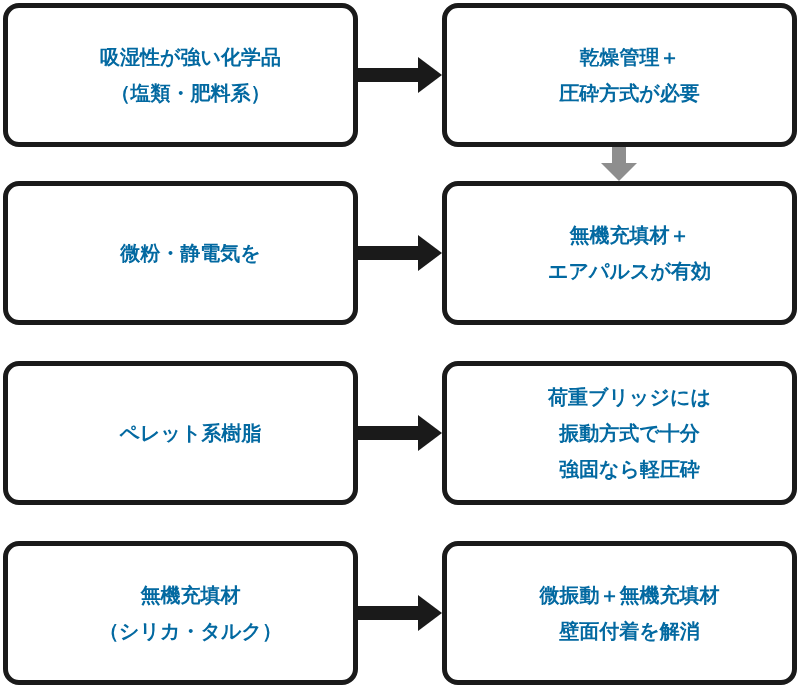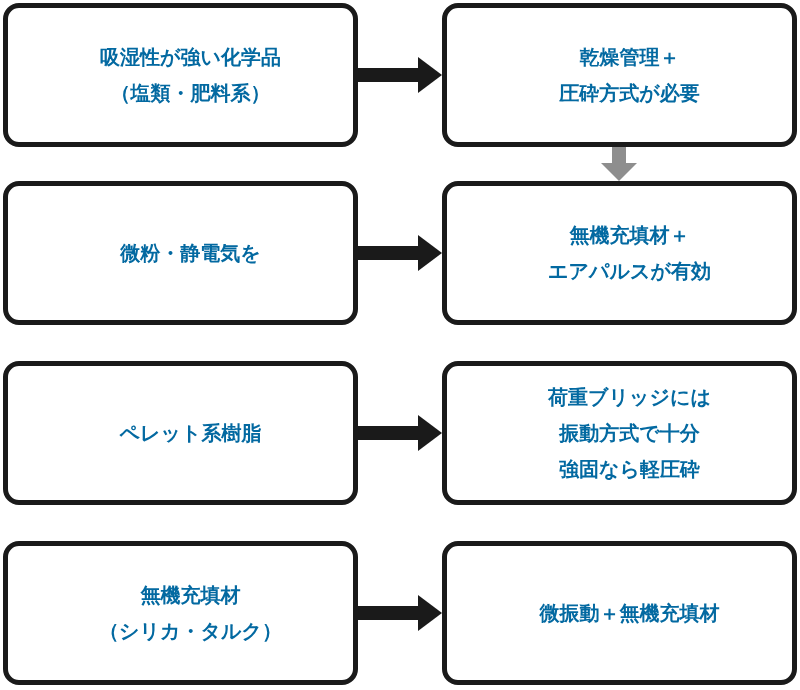--- a/index.html
+++ b/index.html
@@ -153,15 +153,16 @@
   <div class="box col-left row-4">
     <div class="line">無機充填材</div>
     <div class="line">（シリカ・タルク）</div>
   </div>
   <div class="harrow ha-4">
     <div class="stem"></div>
     <div class="head"></div>
   </div>
   <div class="box col-right row-4">
     <div class="line">微振動＋無機充填材</div>
+    <div class="line">壁面付着を解消</div>
   </div>
 
 </div>
 
 </body></html>

